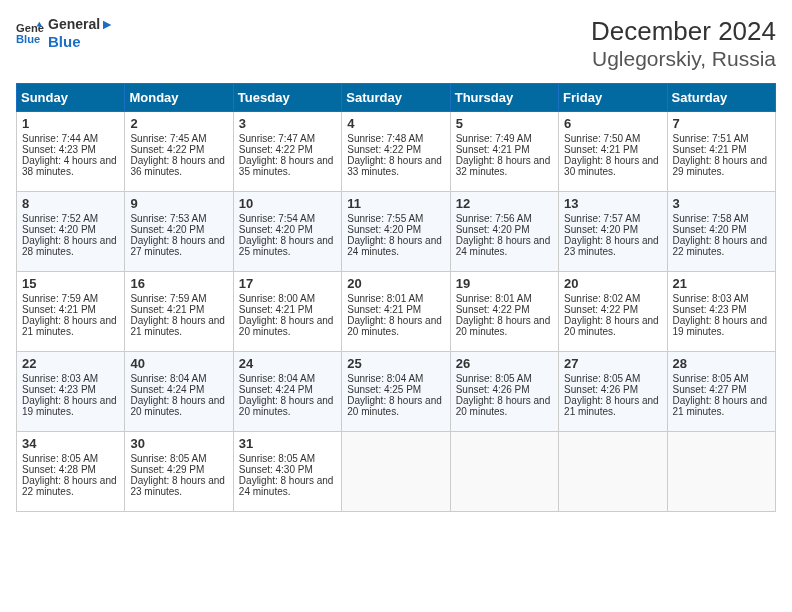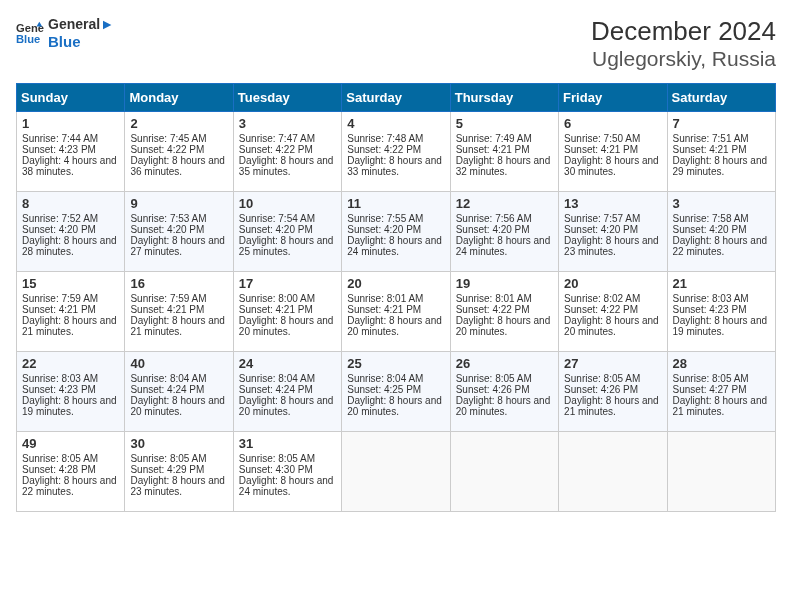--- a/index.html
+++ b/index.html
@@ -278,21 +278,21 @@
       </td>
         <td>
         <span class="day-num">28</span>
         <span>Sunrise: 8:05 AM</span><br>
         <span>Sunset: 4:27 PM</span><br>
         <span>Daylight: 8 hours and 21 minutes.</span>
       </td>
       </tr>
       <tr>
         <td>
-        <span class="day-num">49</span>
+        <span class="day-num">34</span>
         <span>Sunrise: 8:05 AM</span><br>
         <span>Sunset: 4:28 PM</span><br>
         <span>Daylight: 8 hours and 22 minutes.</span>
       </td>
         <td>
         <span class="day-num">30</span>
         <span>Sunrise: 8:05 AM</span><br>
         <span>Sunset: 4:29 PM</span><br>
         <span>Daylight: 8 hours and 23 minutes.</span>
       </td>

